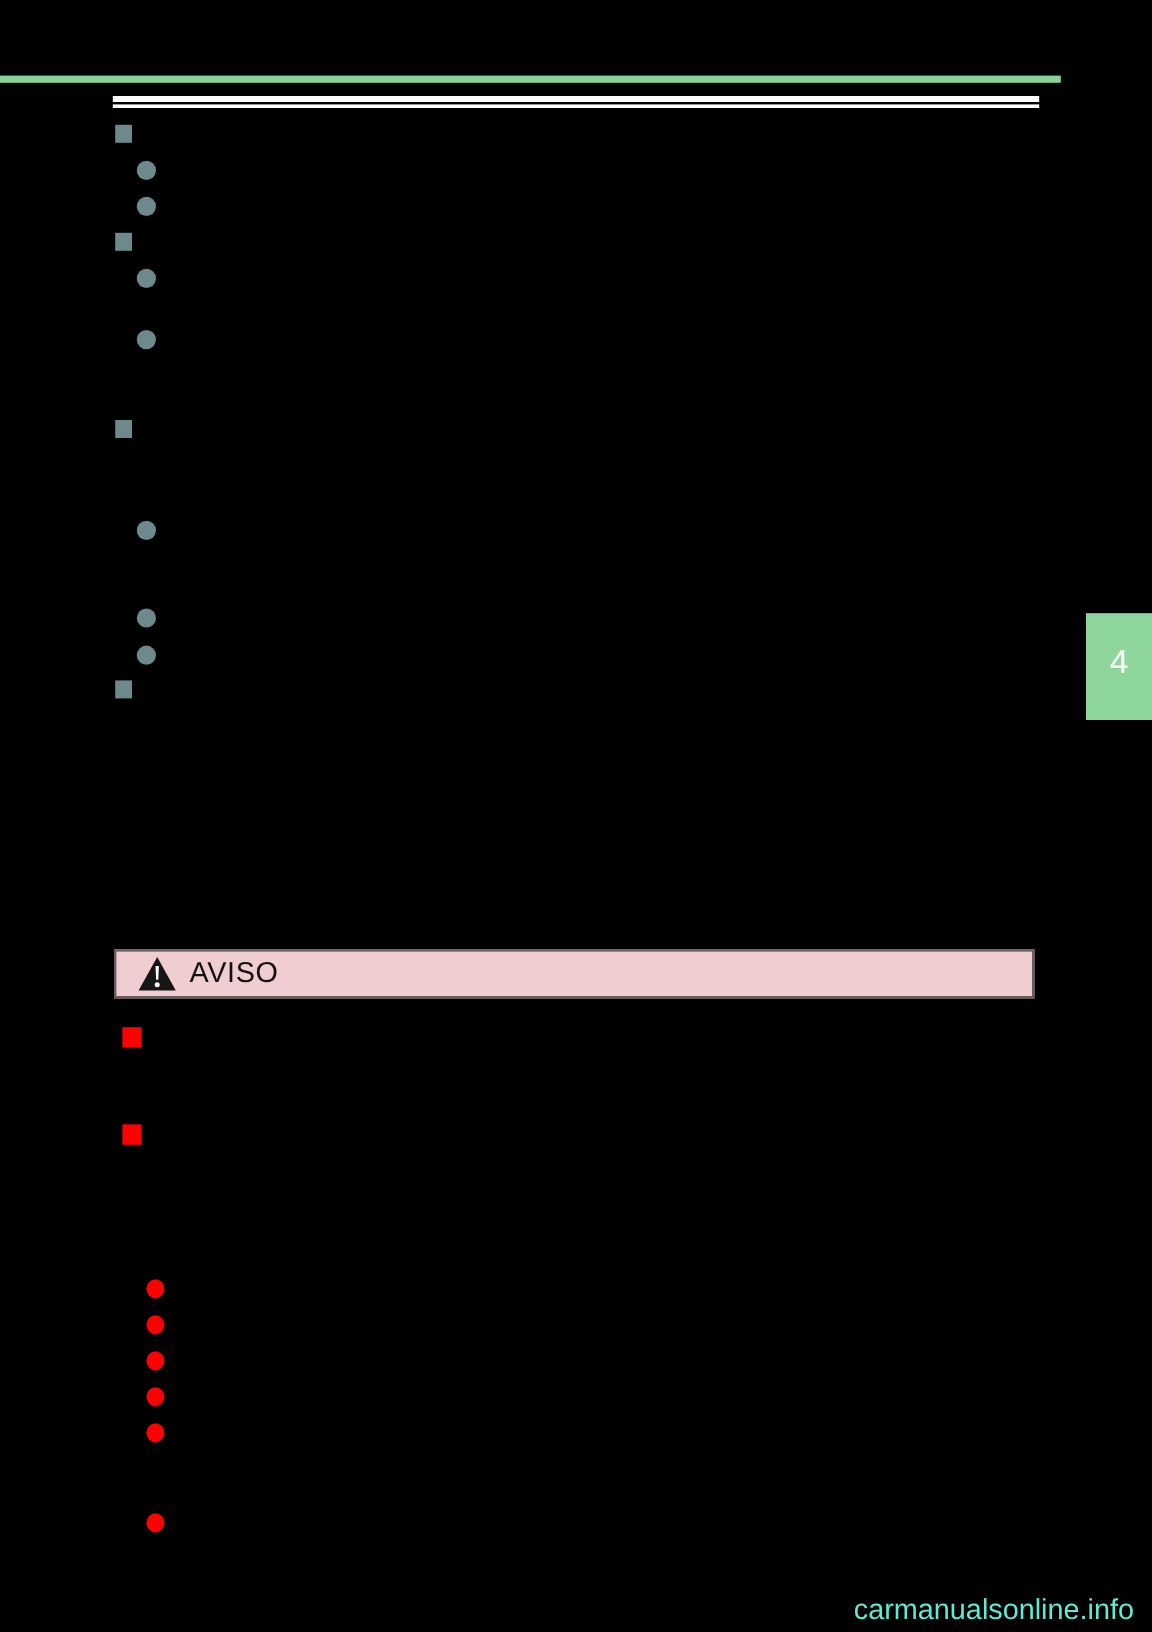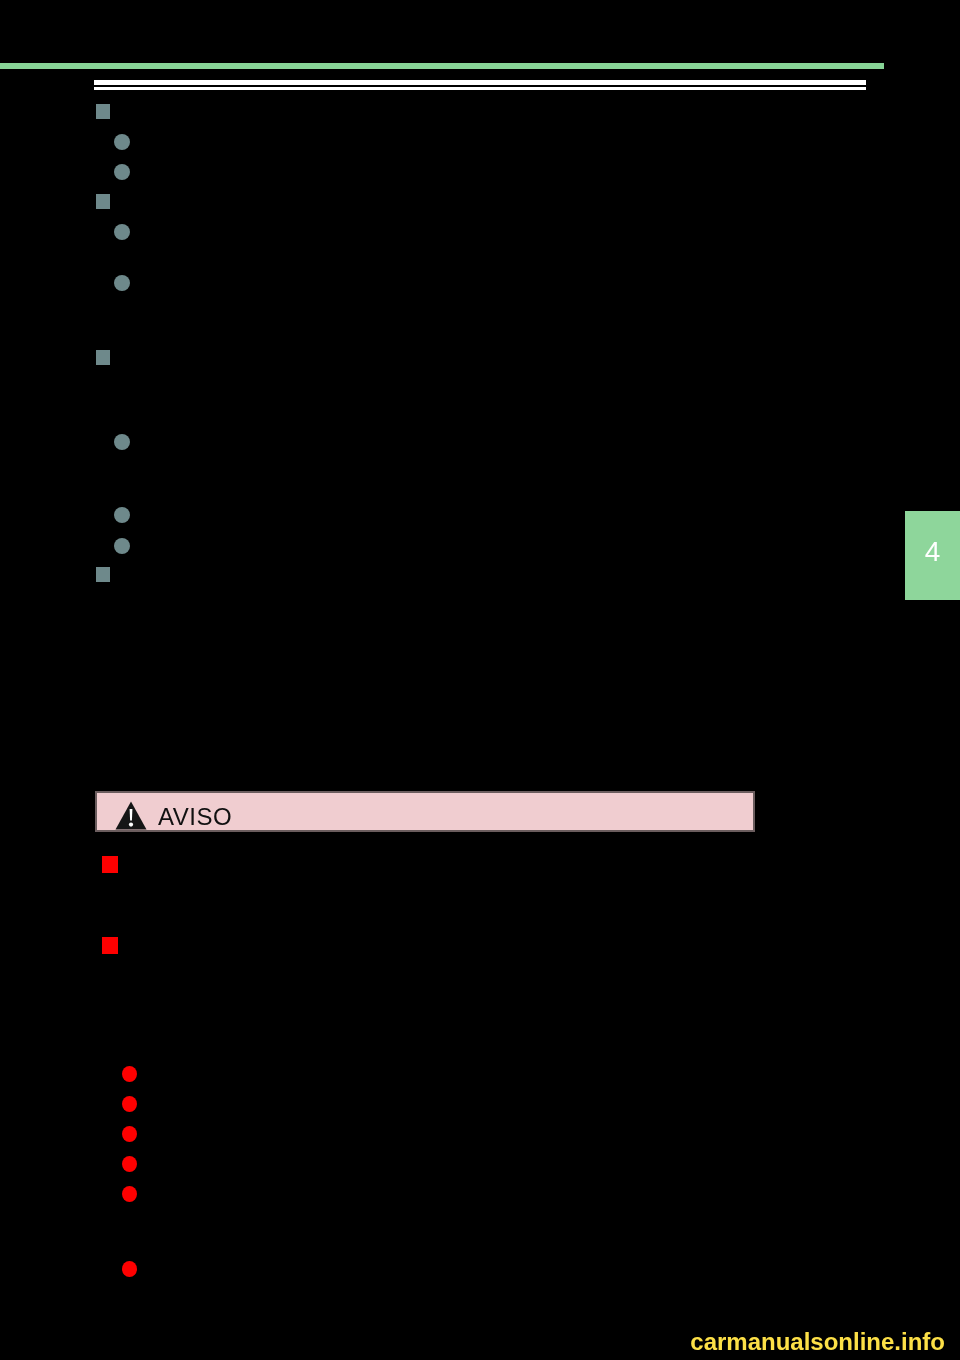--- a/index.html
+++ b/index.html
@@ -34,39 +34,39 @@
     background:#8ed69b;
     display:flex;align-items:center;justify-content:center;
   }
   .side-tab .num{
     color:#ffffff;font-size:28px;line-height:1;font-weight:400;
     transform:translateY(-4px);
   }
 
   
   .warn-banner{
-    position:absolute;left:95px;top:791px;width:660px;height:41px;
+    position:absolute;left:95px;top:791px;width:767px;height:41px;
     box-sizing:border-box;
     background:#f0cdd0;
     border:2px solid #6b5d5e;
-    display:flex;align-items:flex-end;
+    display:flex;align-items:center;
     padding-left:18px;
   }
   .warn-icon{width:32px;height:29px;flex:0 0 auto;}
   .warn-label{
     margin-left:11px;
     color:#111111;font-size:24px;font-weight:500;letter-spacing:0.5px;
     line-height:1;
     transform:translateY(-1px);
   }
 
   
   .watermark{
     position:absolute;right:15px;bottom:6px;
-    color:#fde047;font-size:24px;font-weight:bold;letter-spacing:0px;
+    color:#5eead4;font-size:24px;font-weight:normal;letter-spacing:0px;
     line-height:1;
   }
 </style>
 </head>
 <body>
 
 <div class="page">
 
   <div class="accent-bar"></div>
   <div class="double-rule">

